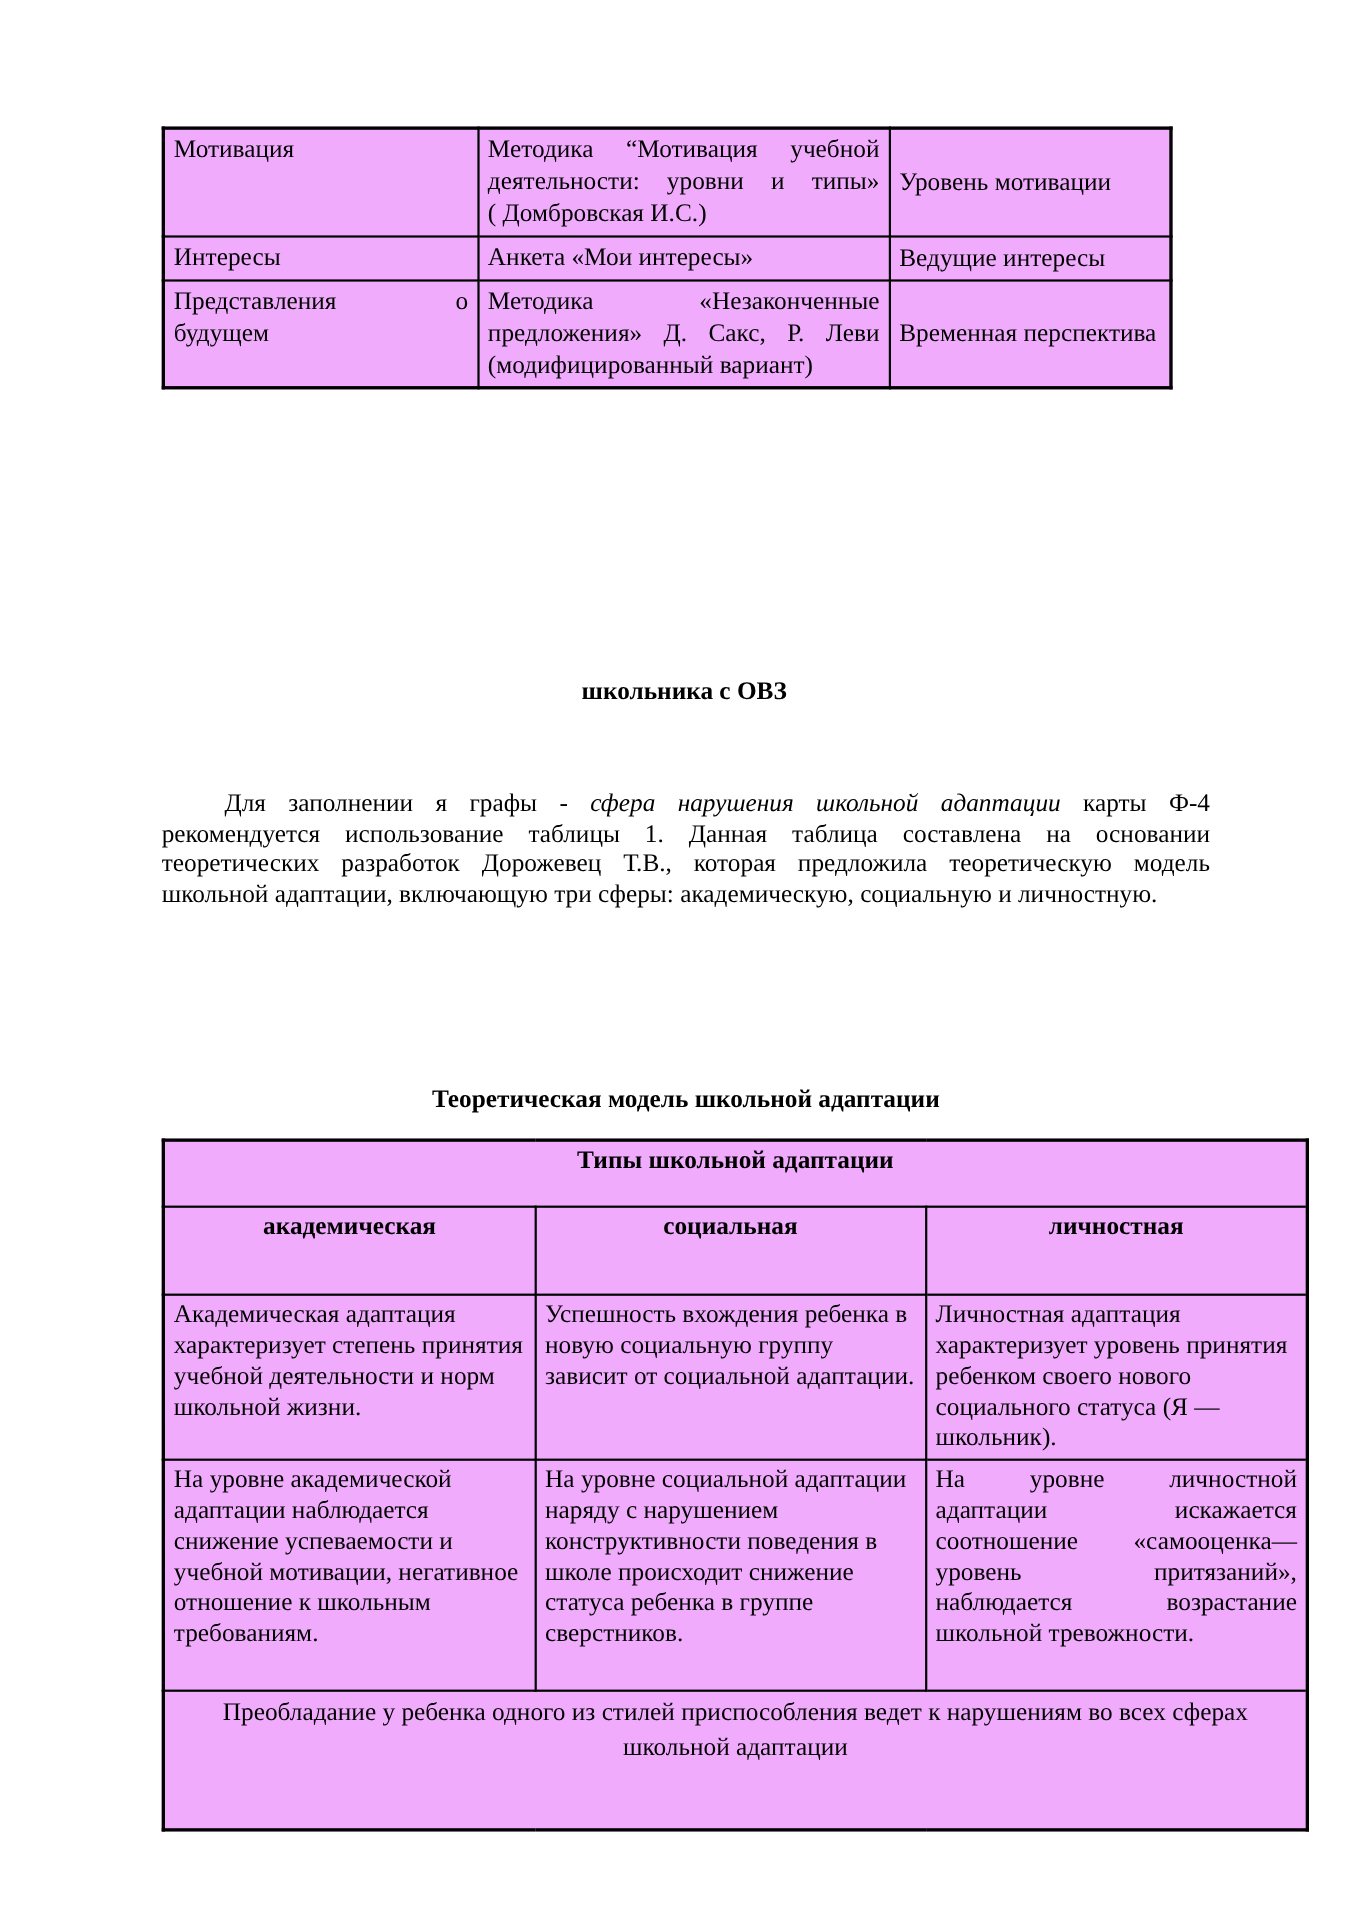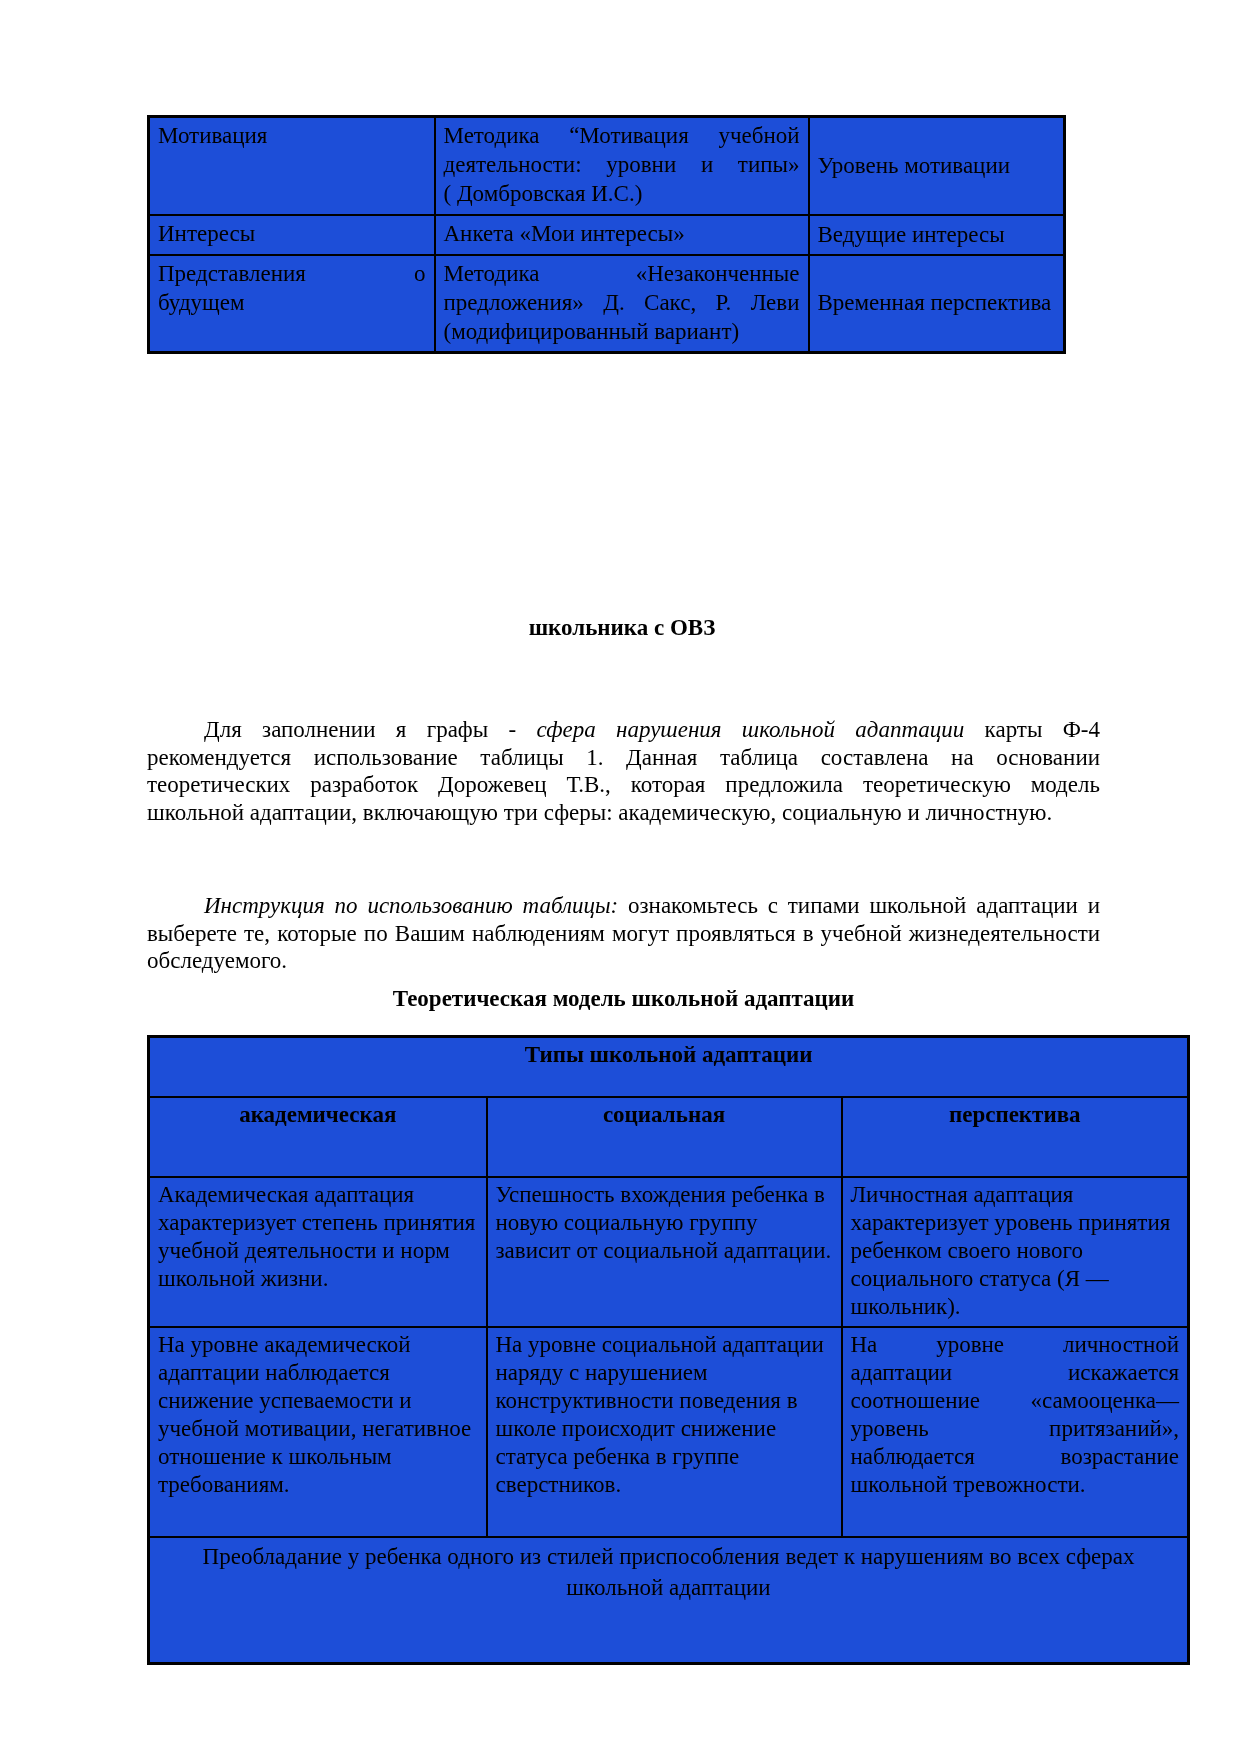--- a/index.html
+++ b/index.html
@@ -1,20 +1,20 @@
 <!DOCTYPE html>
 <html><head>
 <meta charset="utf-8">
 <style>
   html,body { margin:0; padding:0; background:#ffffff; }
   .page {
     position:relative; width:1240px; height:1754px; background:#ffffff;
     font-family:"Liberation Serif", serif; color:#000000; overflow:hidden;
   }
-  table { border-collapse:collapse; position:absolute; table-layout:fixed; background:#1d4ed8; }
+  table { border-collapse:collapse; position:absolute; table-layout:fixed; background:#f0abfc; }
   td, th { border:2px solid #000; padding:3px 8px 5px 8px; vertical-align:top;
            font-size:23px; line-height:28px; font-weight:normal; text-align:left; }
 
   
   .t-top { top:115px; left:147px; width:916px; border:3px solid #000; }
   .t-top td { line-height:29px; }
   .vmid { vertical-align:middle; }
   .just { text-align:justify; }
   .line { display:block; }
   .stretch { display:block; text-align:justify; text-align-last:justify; }
@@ -87,40 +87,37 @@
   </table>
 
   <div class="h1">
     <span>школьника с ОВЗ</span>
   </div>
 
   <p class="para p1">
     <span>Для заполнении я графы - </span><i>сфера нарушения школьной адаптации</i><span> карты Ф-4 рекомендуется использование таблицы 1. Данная таблица составлена на основании теоретических разработок Дорожевец Т.В., которая предложила теоретическую модель школьной адаптации, включающую три сферы: академическую, социальную и личностную.</span>
   </p>
 
-  <p class="para p2">
-    <i>Инструкция по использованию таблицы:</i><span> ознакомьтесь с типами школьной адаптации и выберете те, которые по Вашим наблюдениям могут проявляться в учебной жизнедеятельности обследуемого.</span>
-  </p>
 
   <div class="h2">Теоретическая модель школьной адаптации</div>
 
   <table class="t-model">
     <colgroup>
         <col style="width:338px">
         <col style="width:355px">
         <col style="width:347px">
       </colgroup>
     <tbody>
       <tr>
         <td colspan="3" class="title-cell">Типы школьной адаптации</td>
       </tr>
       <tr>
         <th>академическая</th>
         <th>социальная</th>
-        <th>перспектива</th>
+        <th>личностная</th>
       </tr>
       <tr class="r1">
         <td>Академическая адаптация характеризует степень принятия учебной деятельности и норм школьной жизни.</td>
         <td>Успешность вхождения ребенка в новую социальную группу зависит от социальной адаптации.</td>
         <td>Личностная адаптация характеризует уровень принятия ребенком своего нового социального статуса (Я — школьник).</td>
       </tr>
       <tr class="r2">
         <td>На уровне академической адаптации наблюдается снижение успеваемости и учебной мотивации, негативное отношение к школьным требованиям.</td>
         <td>На уровне социальной адаптации наряду с нарушением конструктивности поведения в школе происходит снижение статуса ребенка в группе сверстников.</td>
         <td class="just">На уровне личностной адаптации искажается соотношение «самооценка—уровень притязаний», наблюдается возрастание школьной тревожности.</td>

